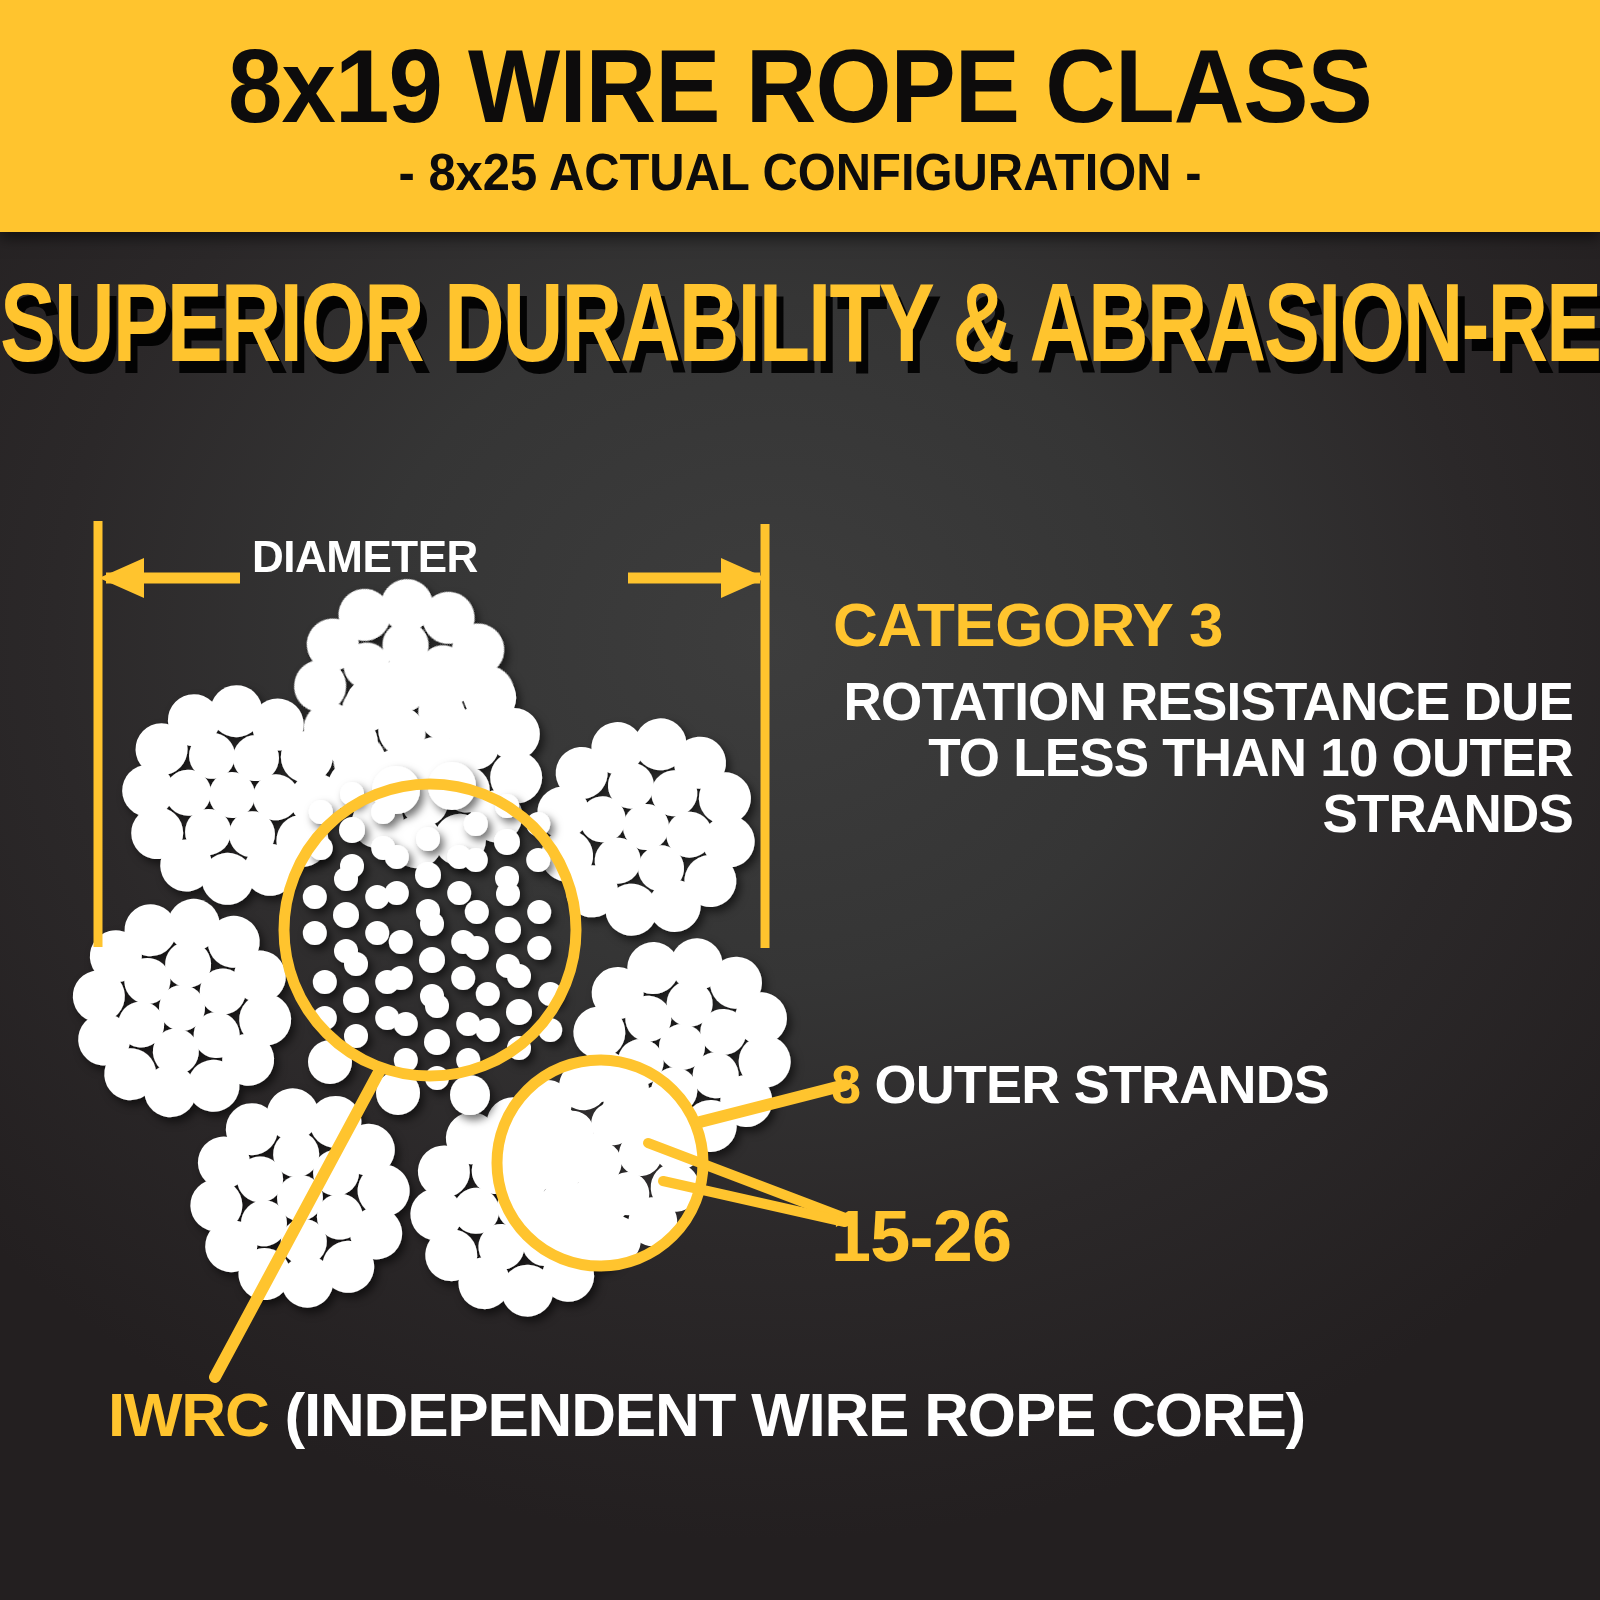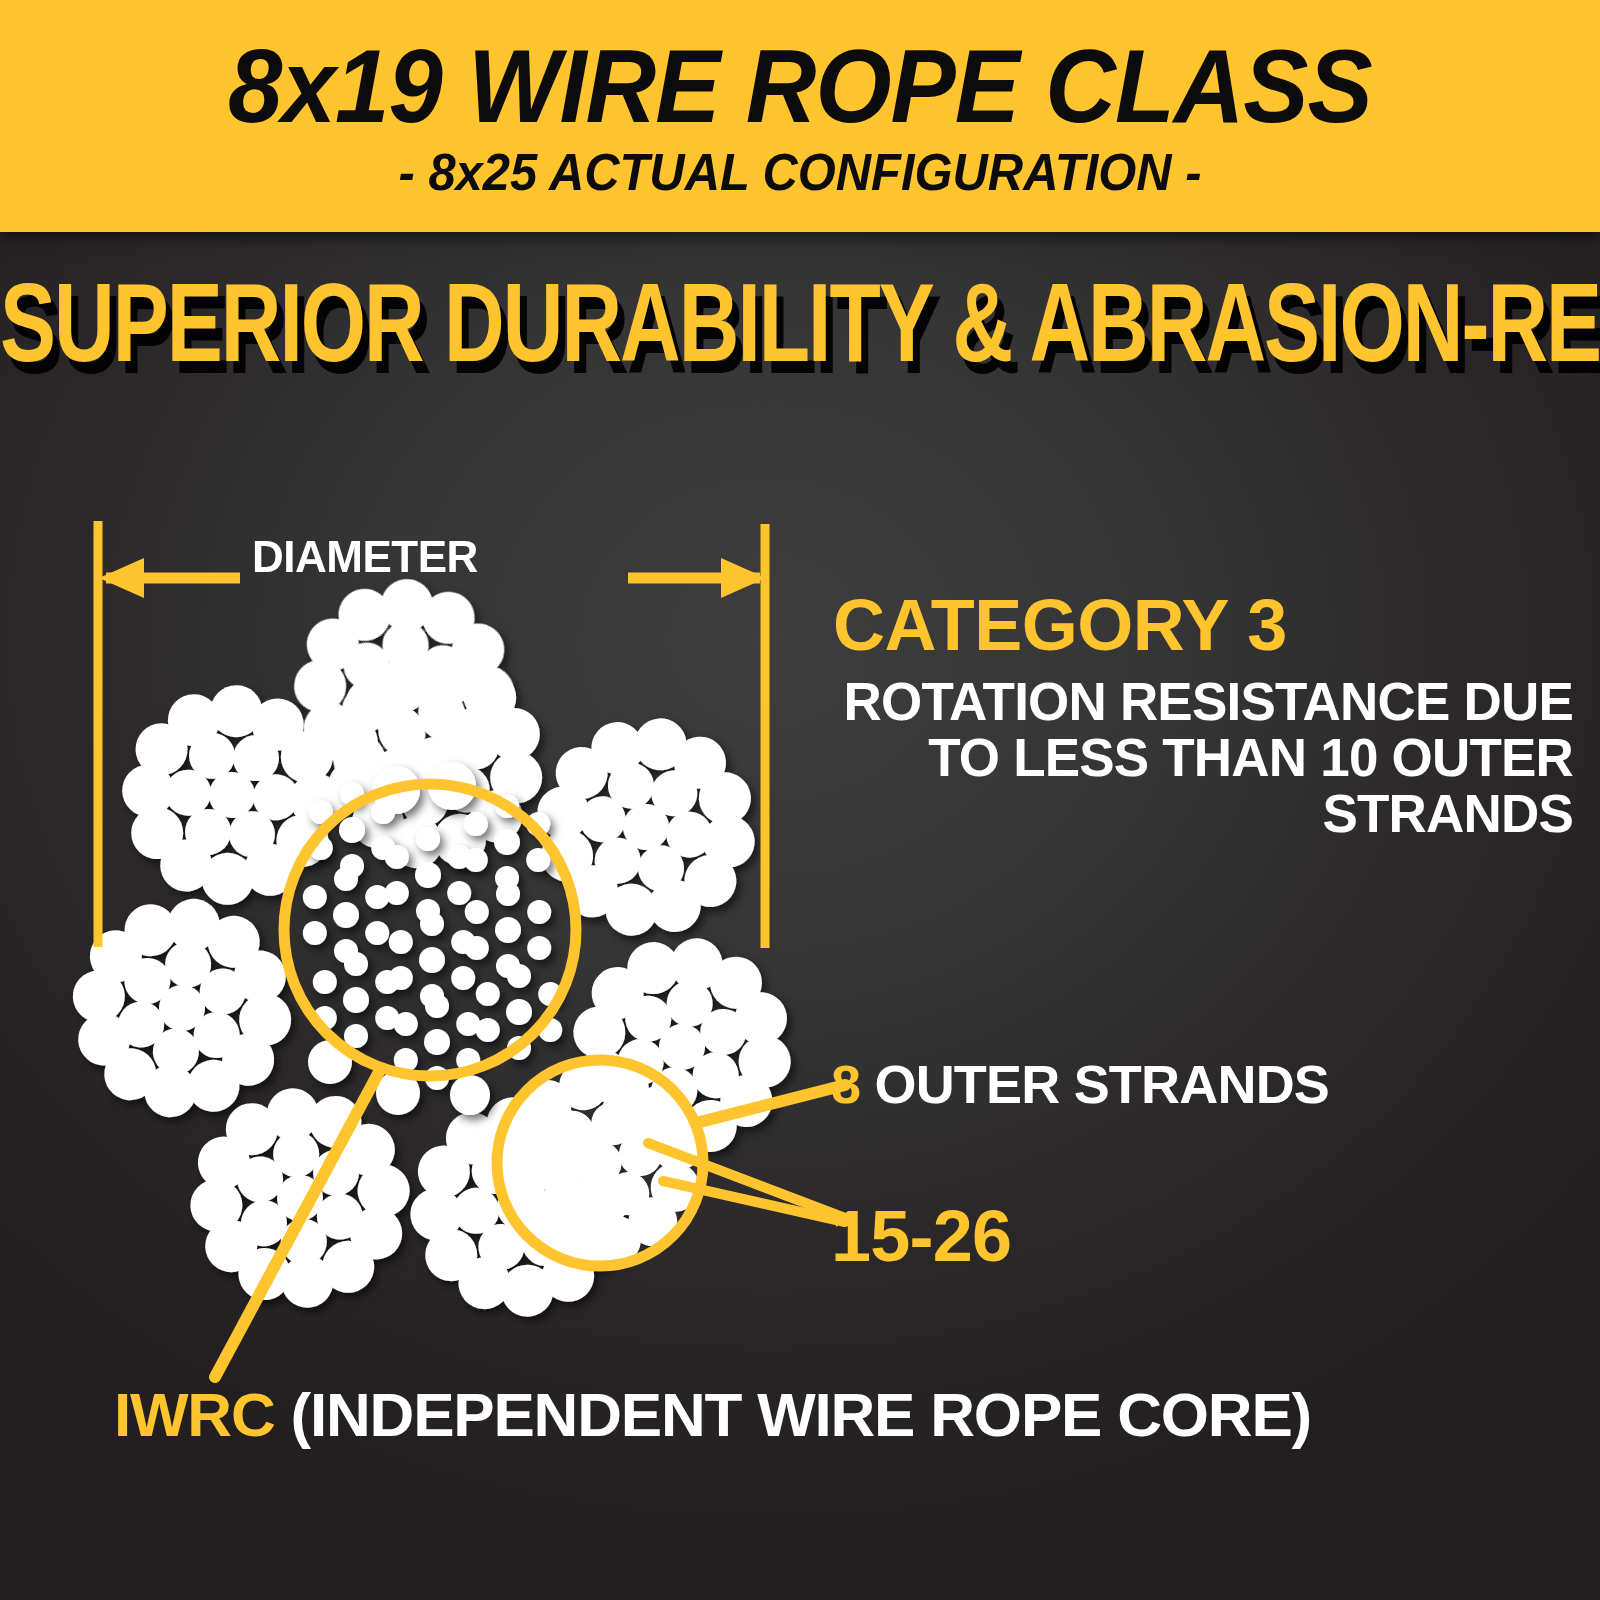--- a/index.html
+++ b/index.html
@@ -18,21 +18,20 @@
     overflow:hidden;
   }
 
   
   #header-bar {
     position:absolute; left:0; top:0;
     width:1600px; height:232px;
     background:#FFC42E;
     box-shadow: 0 6px 14px rgba(0,0,0,.55);
     z-index:6;
-    font-style:italic;
   }
   #header-title {
     position:absolute; left:0; top:34px; width:1600px;
     text-align:center;
     font-size:104px; line-height:104px;
     font-weight:900; letter-spacing:-1px;
     color:#0d0c0c;
     font-stretch:condensed;
     transform:scaleX(0.94);
   }
@@ -61,21 +60,21 @@
   }
 
   
   #diagram { position:absolute; left:0; top:0; width:1600px; height:1600px; z-index:3; }
 
   
   .txtblock { position:absolute; z-index:7; }
 
   #cat-title {
     left:833px; top:594px;
-    font-size:72px; line-height:62px; font-weight:900;
+    font-size:62px; line-height:62px; font-weight:900;
     color:#FFC42E; letter-spacing:-0.5px;
   }
   #cat-body {
     left:833px; top:674px; width:740px;
     font-size:53px; line-height:56px; font-weight:900;
     color:#ffffff; letter-spacing:-0.8px;text-align:right;
   }
 
   #outer-strands-label {
     left:831px; top:1053px;
@@ -89,21 +88,21 @@
     font-size:72px; line-height:64px; font-weight:900;
     color:#ffffff; letter-spacing:-0.8px; white-space:nowrap;
   }
   #wires-label .num { color:#FFC42E; display:block; }
 
   #iwrc-label {
     left:108px; top:1384px;
     font-size:62px; line-height:62px; font-weight:900;
     color:#ffffff; letter-spacing:-1.2px; white-space:nowrap;
   }
-  #iwrc-label .num { color:#FFC42E;margin-left:6px; }
+  #iwrc-label .num { color:#FFC42E; }
 
   #diameter-label {
     left:252px; top:526px;
     font-size:44px; line-height:62px; font-weight:900;
     color:#ffffff; letter-spacing:-0.5px;
     z-index:7;
   }
 </style>
 </head>
 <body>

